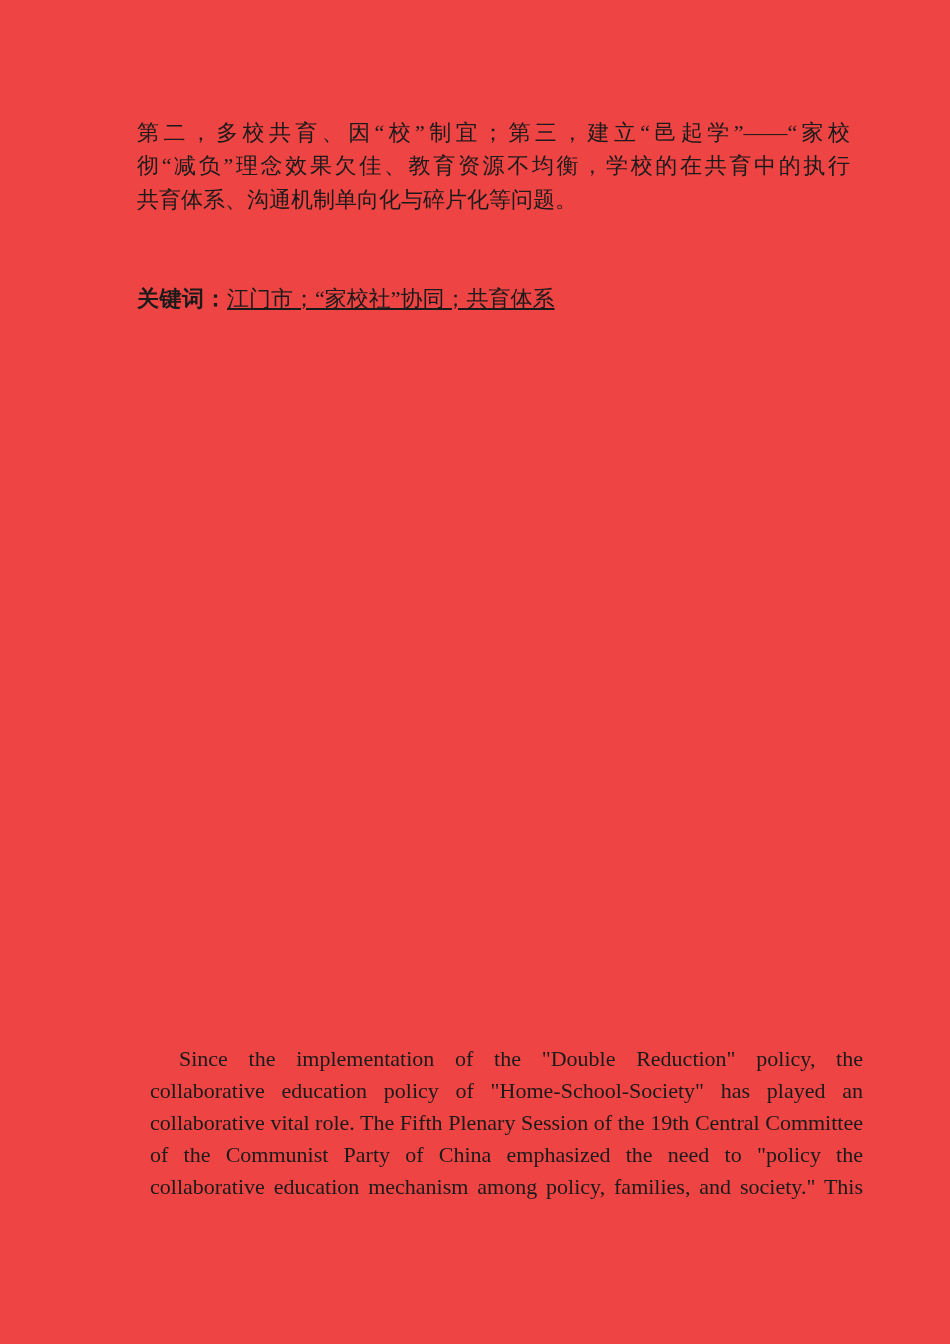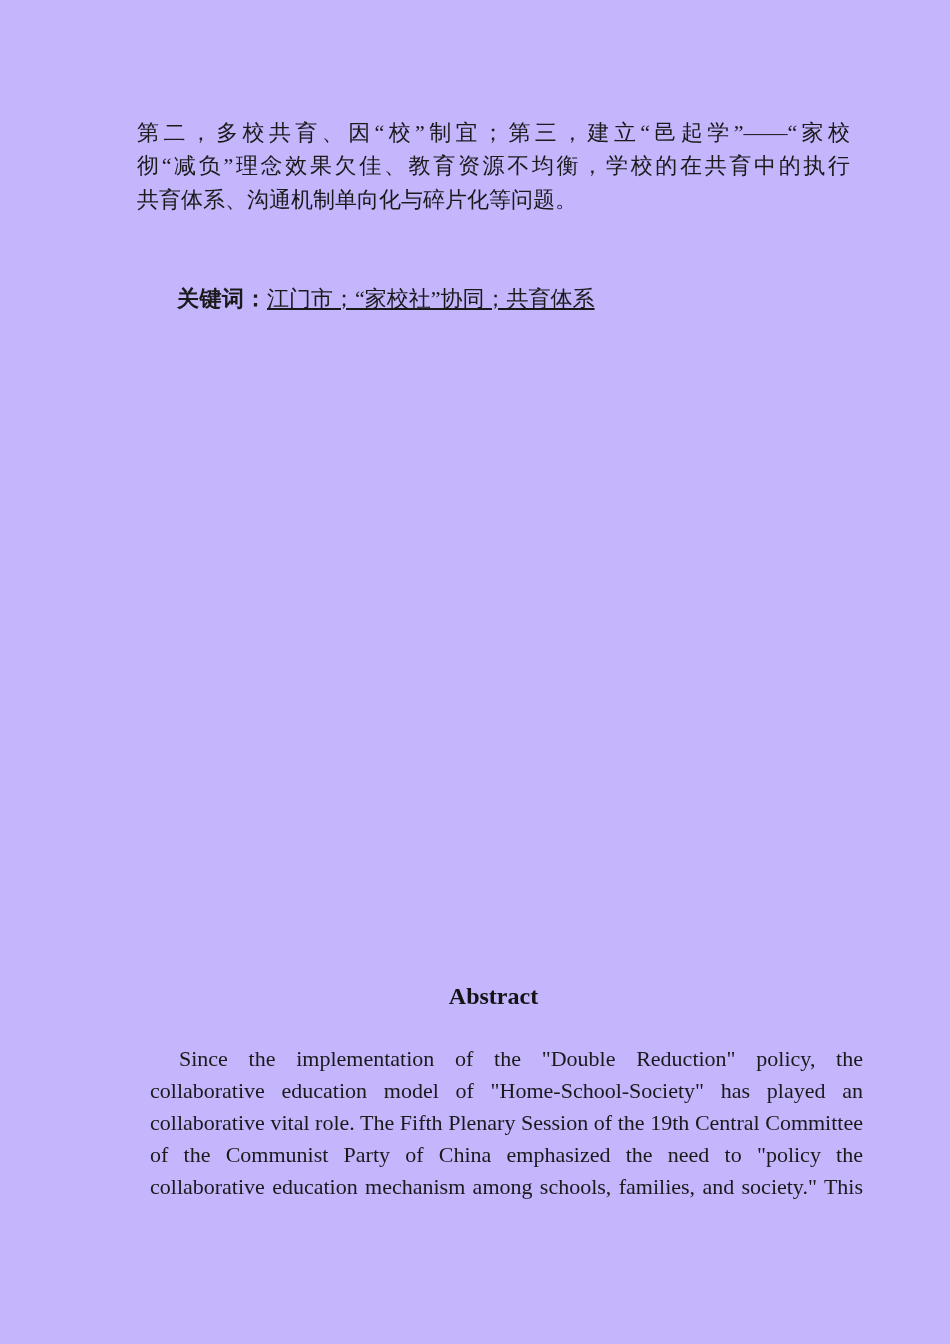--- a/index.html
+++ b/index.html
@@ -4,21 +4,21 @@
 <style>
   html, body {
     margin: 0;
     padding: 0;
     background: #ffffff;
   }
   .page {
     position: relative;
     width: 950px;
     height: 1344px;
-    background: #c4b5fd;
+    background: #ef4444;
     overflow: hidden;
     color: #1a1a1a;
     font-family: "Liberation Serif", "DejaVu Serif", serif;
   }
   .zh-para {
     position: absolute;
     left: 137px;
     width: 713px;
     top: 116px;
     font-size: 22px;
@@ -37,21 +37,20 @@
     width: 713px;
     top: 282px;
     font-size: 22px;
     line-height: 33px;
     text-align: left;
   }
   .kw-label {
     font-weight: bold;
     font-family: Liberation Sans, sans-serif;
     letter-spacing: 0.5px;
-    margin-left: 40px;
   }
   .kw-text {
     font-family: "Liberation Serif", "DejaVu Serif", serif;
     text-decoration: underline;
   }
   .abstract-heading {
     position: absolute;
     left: 137px;
     width: 713px;
     top: 980px;
@@ -79,23 +78,22 @@
 <div class="page">
 
   <div class="zh-para">
     <div class="line">第二，多校共育、因“校”制宜；第三，建立“邑起学”——“家校</div>
     <div class="line">彻“减负”理念效果欠佳、教育资源不均衡，学校的在共育中的执行</div>
     <div class="line no-stretch">共育体系、沟通机制单向化与碎片化等问题。</div>
   </div>
 
   <div class="keywords"><span class="kw-label">关键词：</span><span class="kw-text">江门市；“家校社”协同；共育体系</span></div>
 
-  <div class="abstract-heading">Abstract</div>
 
   <div class="en-para">
     <div class="line first-line">Since the implementation of the "Double Reduction" policy, the</div>
-    <div class="line">collaborative education model of "Home-School-Society" has played an</div>
+    <div class="line">collaborative education policy of "Home-School-Society" has played an</div>
     <div class="line">collaborative vital role. The Fifth Plenary Session of the 19th Central Committee</div>
     <div class="line">of the Communist Party of China emphasized the need to "policy the</div>
-    <div class="line">collaborative education mechanism among schools, families, and society." This</div>
+    <div class="line">collaborative education mechanism among policy, families, and society." This</div>
   </div>
 
 </div>
 
 </body></html>

